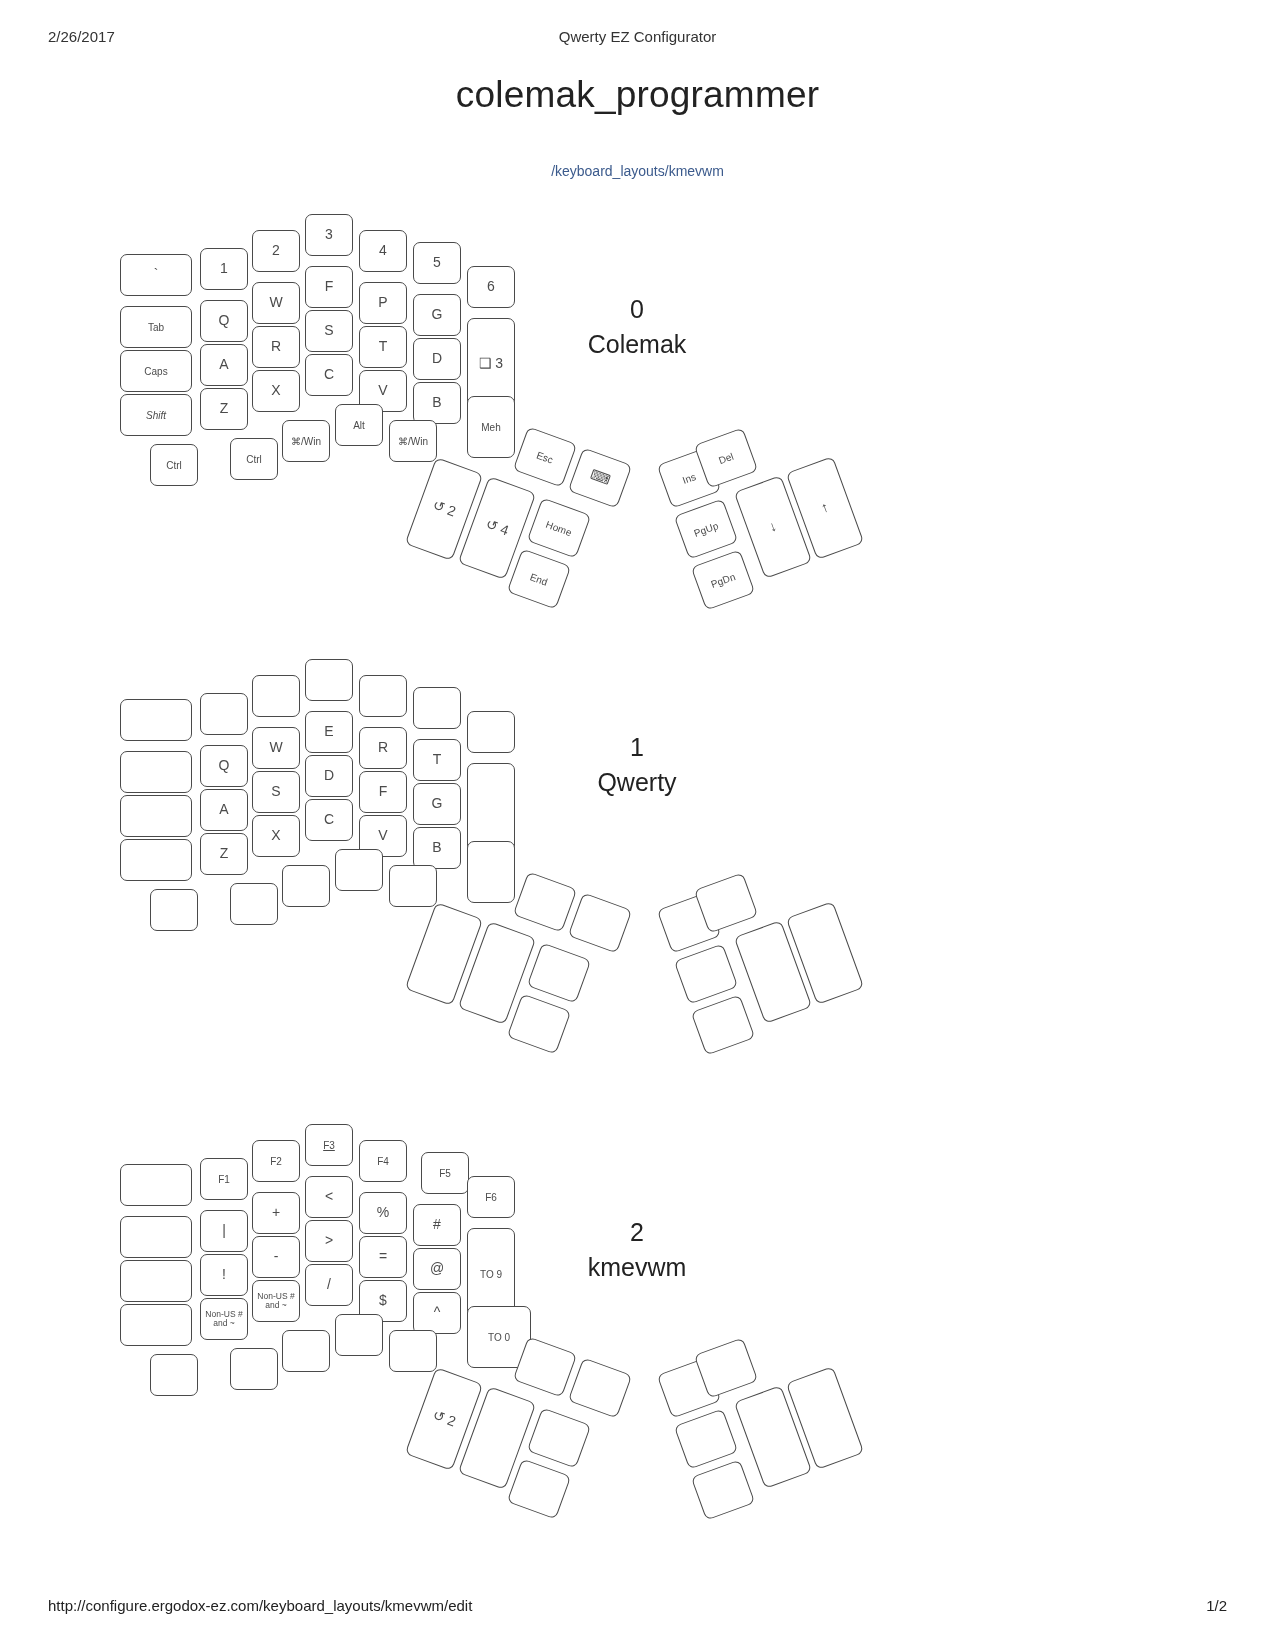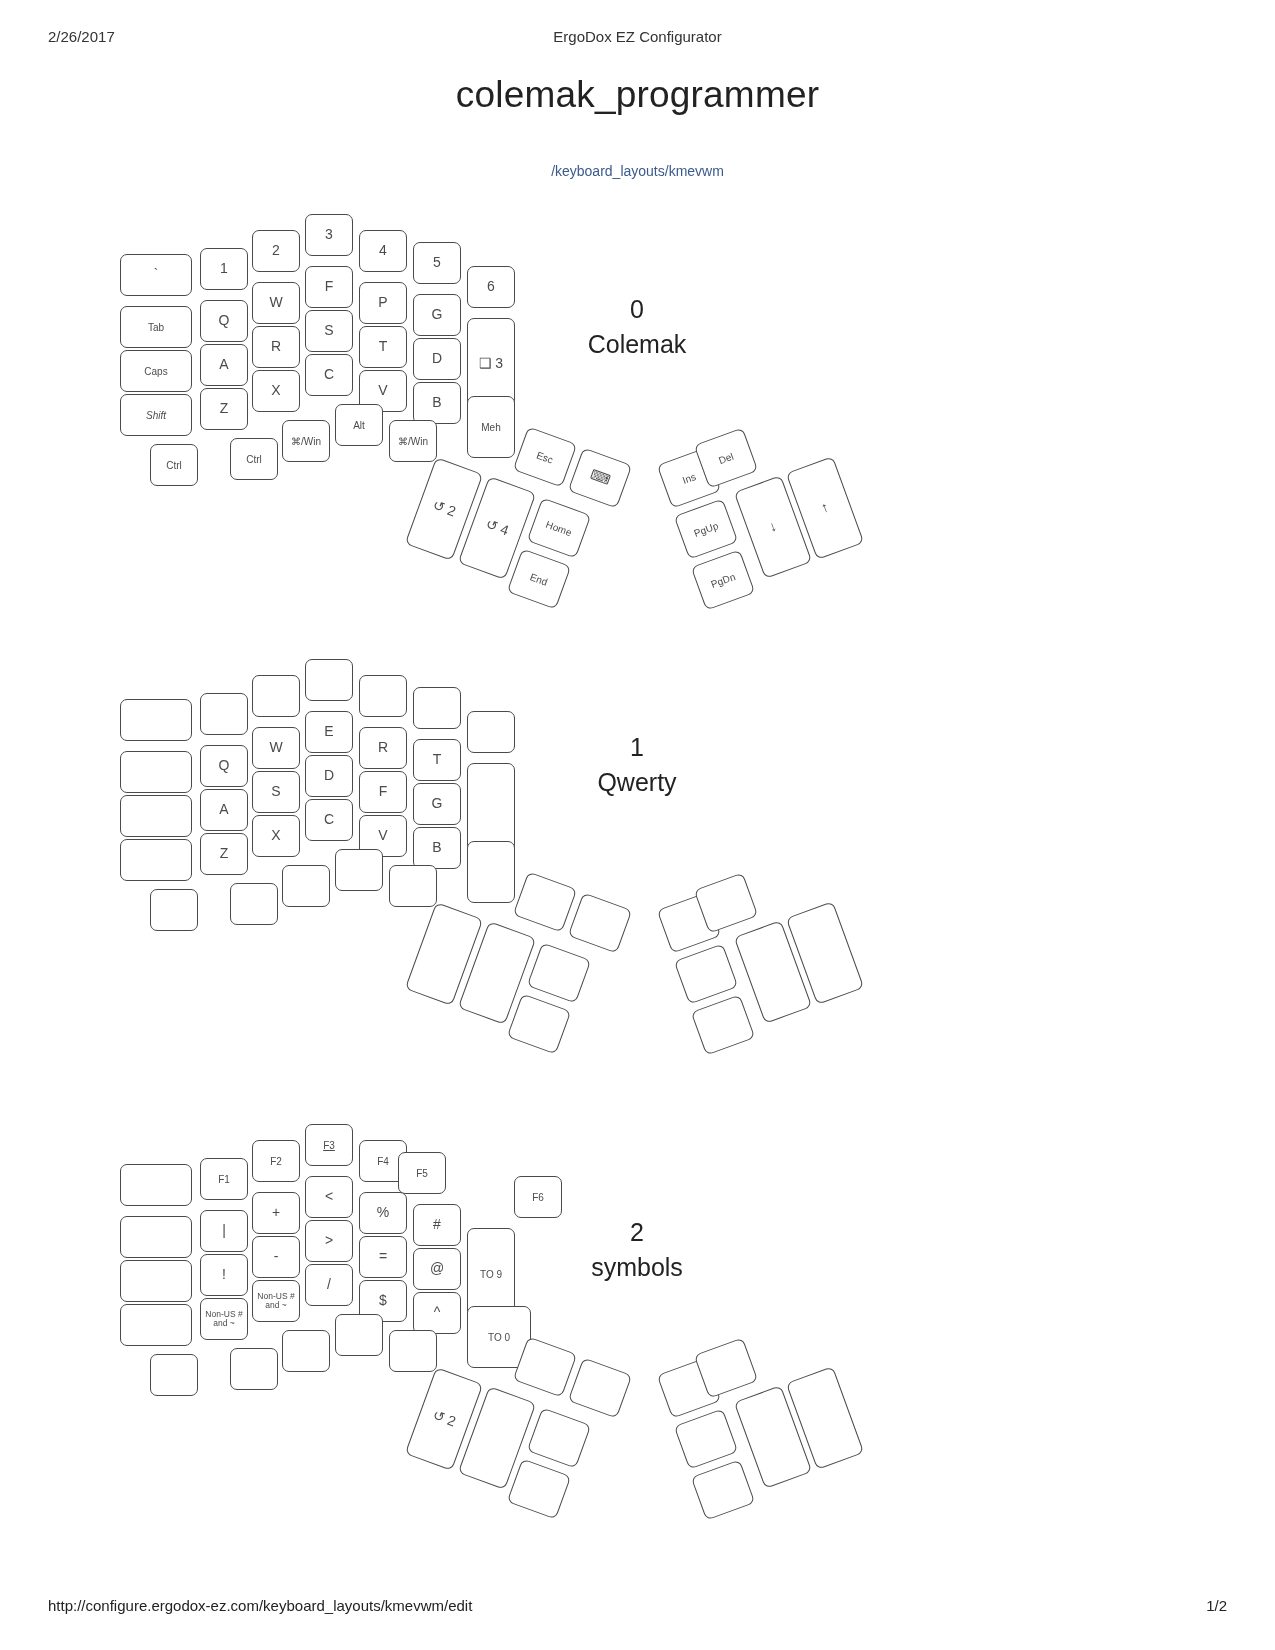--- a/index.html
+++ b/index.html
@@ -65,21 +65,21 @@
   }
   .key.small { font-size: 10px; }
   .key.tiny { font-size: 8.5px; }
   .kb { position: absolute; }
 </style>
 </head>
 <body>
 
 <div class="page-header">
   <span>2/26/2017</span>
-  <span class="center">ErgoDox EZ Configurator</span>
+  <span class="center">Qwerty EZ Configurator</span>
   <span></span>
 </div>
 
 <div class="doc-title">colemak_programmer</div>
 <div class="doc-sub">/keyboard_layouts/kmevwm</div>
 
 <div class="layer-label" style="top:292px; left:537px;">
   <div>0</div>
   <div>Colemak</div>
 </div>
@@ -294,40 +294,40 @@
     <div class="key" style="left: 663px; top: 900px; width: 52px; height: 46px; transform: rotate(-20deg);"></div>
     <div class="key" style="left: 700px; top: 880px; width: 52px; height: 46px; transform: rotate(-20deg);"></div>
     <div class="key" style="left: 680px; top: 951px; width: 52px; height: 46px; transform: rotate(-20deg);"></div>
     <div class="key" style="left: 697px; top: 1002px; width: 52px; height: 46px; transform: rotate(-20deg);"></div>
     <div class="key" style="left: 748px; top: 926px; width: 50px; height: 92px; transform: rotate(-20deg);"></div>
     <div class="key" style="left: 800px; top: 907px; width: 50px; height: 92px; transform: rotate(-20deg);"></div>
   </div>
 
 <div class="layer-label" style="top:1215px; left:537px;">
   <div>2</div>
-  <div>symbols</div>
+  <div>kmevwm</div>
 </div>
 <div class="kb" id="kb2">
     <div class="key" style="left: 120px; top: 1164px; width: 72px; height: 42px;"></div>
     <div class="key small" style="left: 200px; top: 1158px; width: 48px; height: 42px;">
       <span>F1</span>
     </div>
     <div class="key small" style="left: 252px; top: 1140px; width: 48px; height: 42px;">
       <span>F2</span>
     </div>
     <div class="key small" style="left: 305px; top: 1124px; width: 48px; height: 42px; text-decoration: underline;">
       <span>F3</span>
     </div>
     <div class="key small" style="left: 359px; top: 1140px; width: 48px; height: 42px;">
       <span>F4</span>
     </div>
-    <div class="key small" style="left: 398px; top: 1152px; width: 48px; height: 42px;">
+    <div class="key small" style="left: 421px; top: 1152px; width: 48px; height: 42px;">
       <span>F5</span>
     </div>
-    <div class="key small" style="left: 467px; top: 1176px; width: 48px; height: 42px; margin-left: 47px;">
+    <div class="key small" style="left: 467px; top: 1176px; width: 48px; height: 42px;">
       <span>F6</span>
     </div>
     <div class="key" style="left: 120px; top: 1216px; width: 72px; height: 42px;"></div>
     <div class="key" style="left: 200px; top: 1210px; width: 48px; height: 42px;">
       <span>|</span>
     </div>
     <div class="key" style="left: 252px; top: 1192px; width: 48px; height: 42px;">
       <span>+</span>
     </div>
     <div class="key" style="left: 305px; top: 1176px; width: 48px; height: 42px;">

